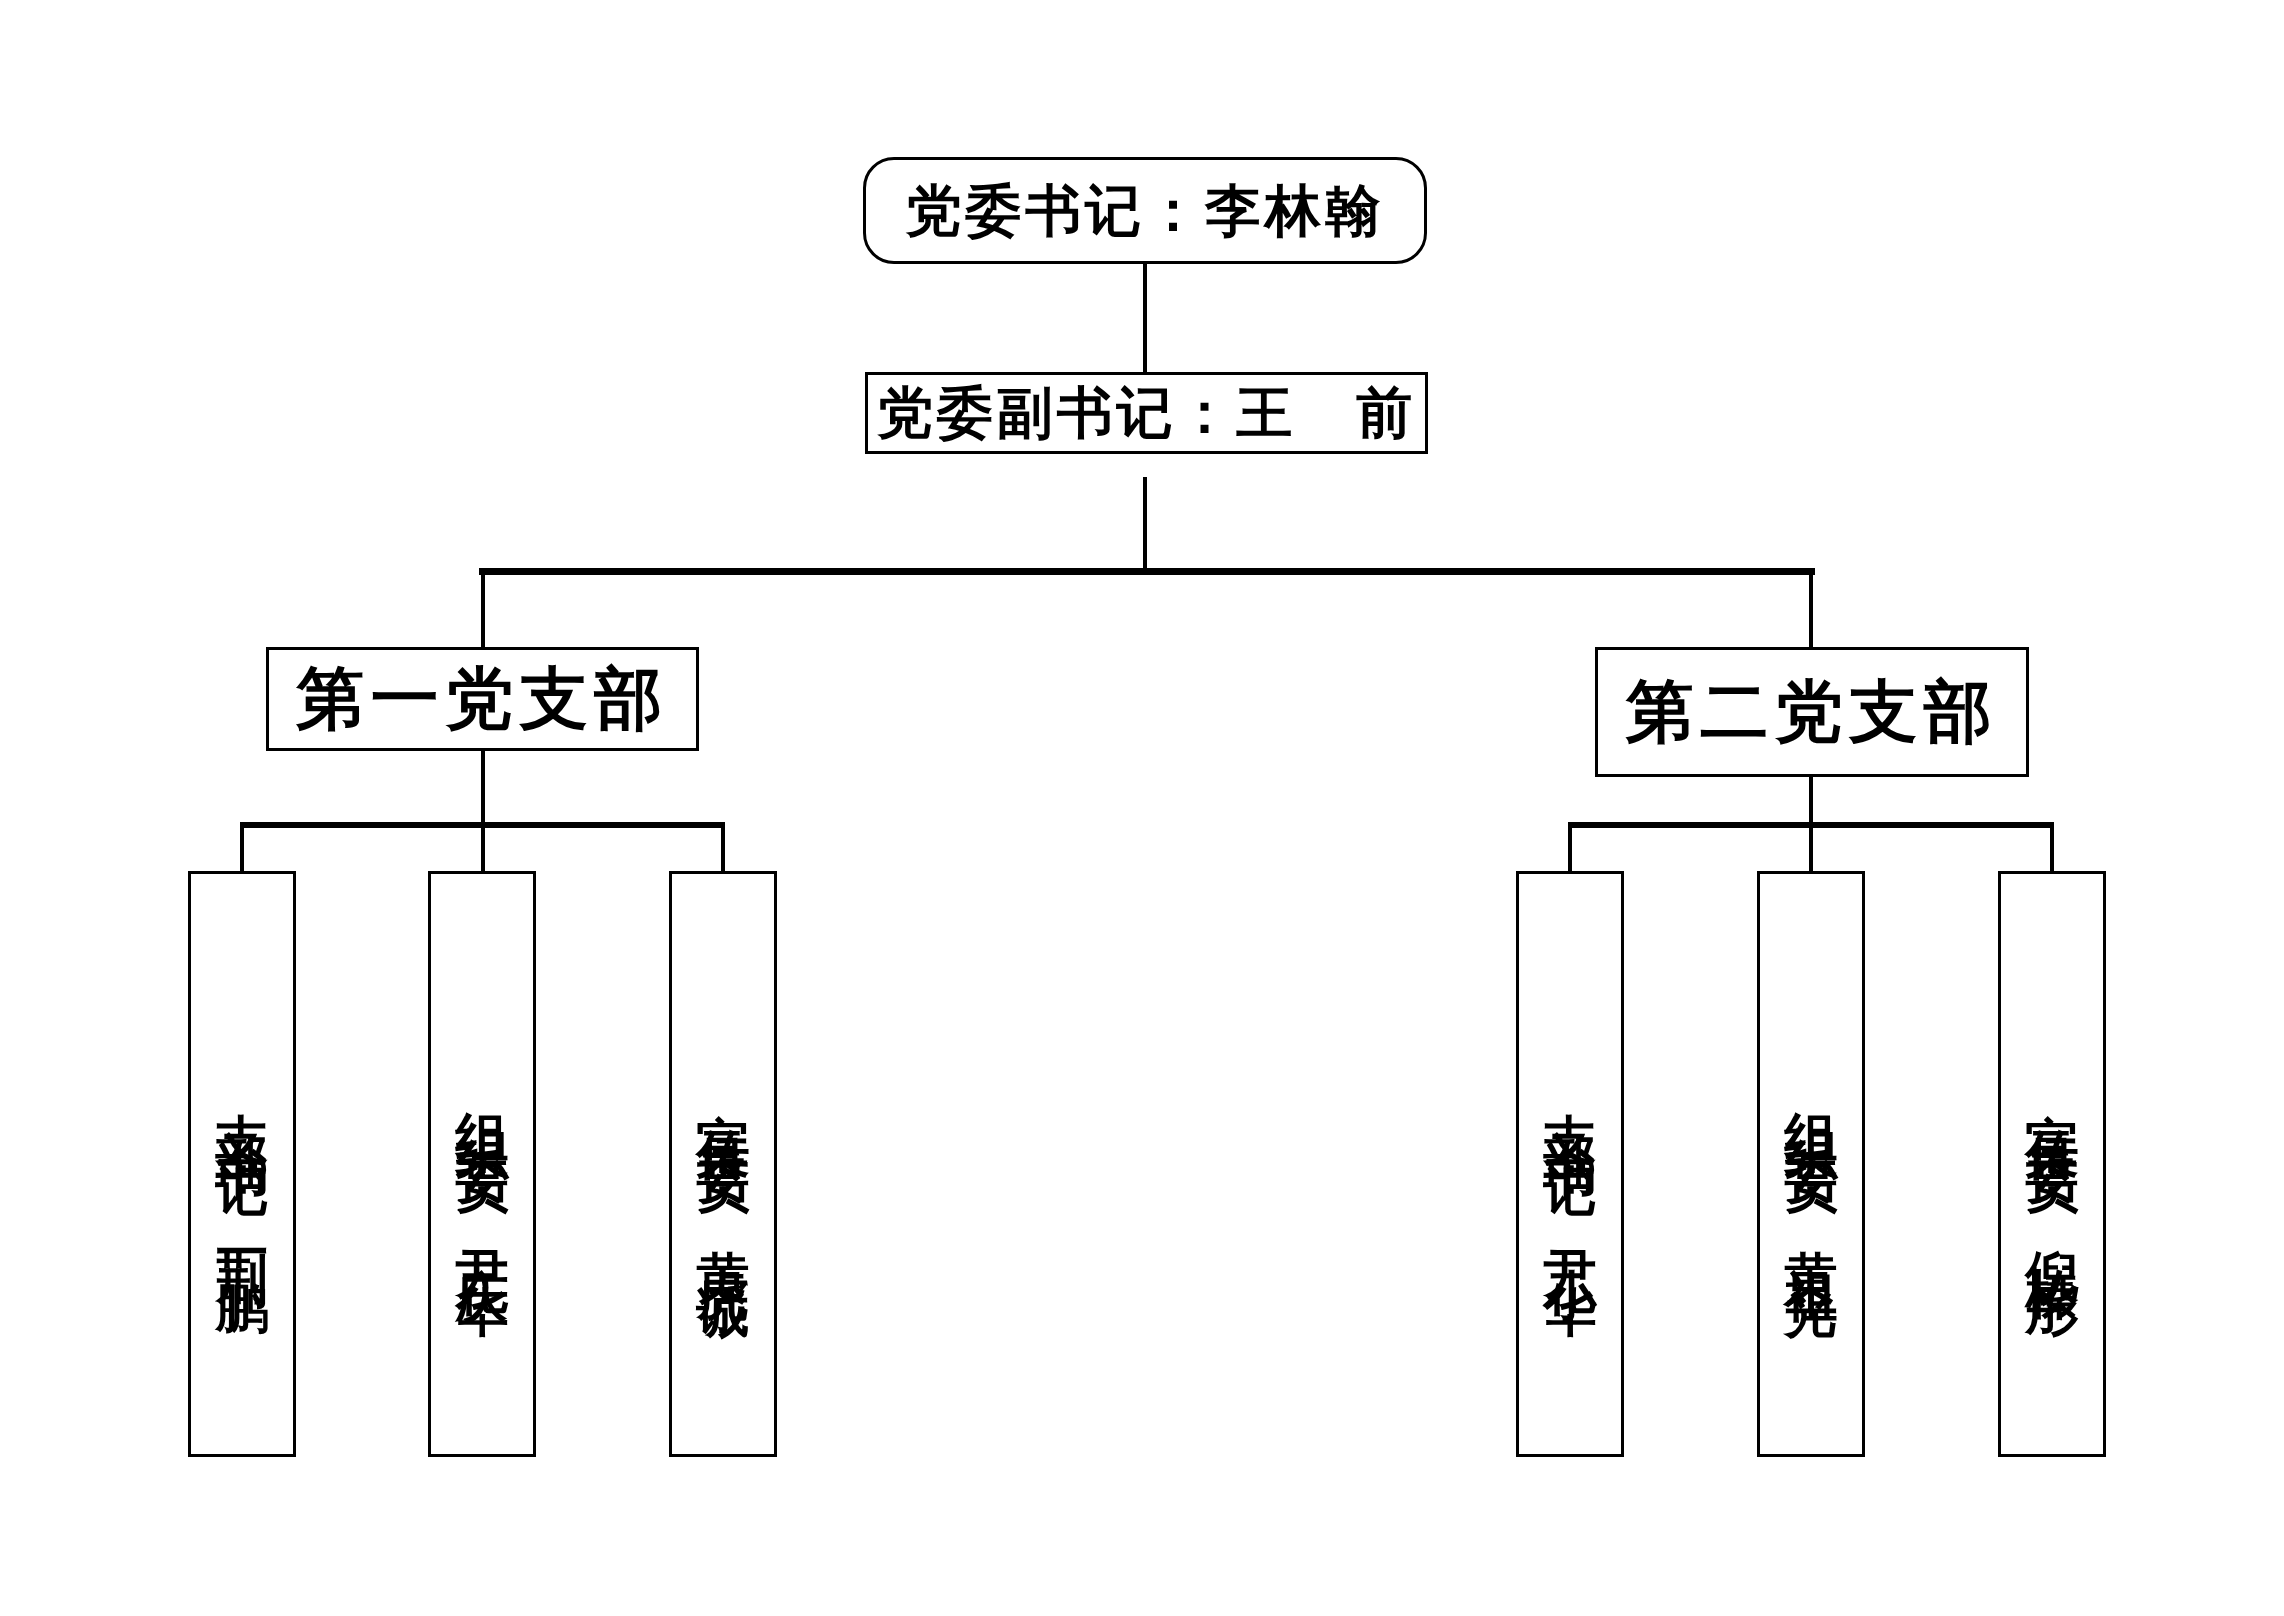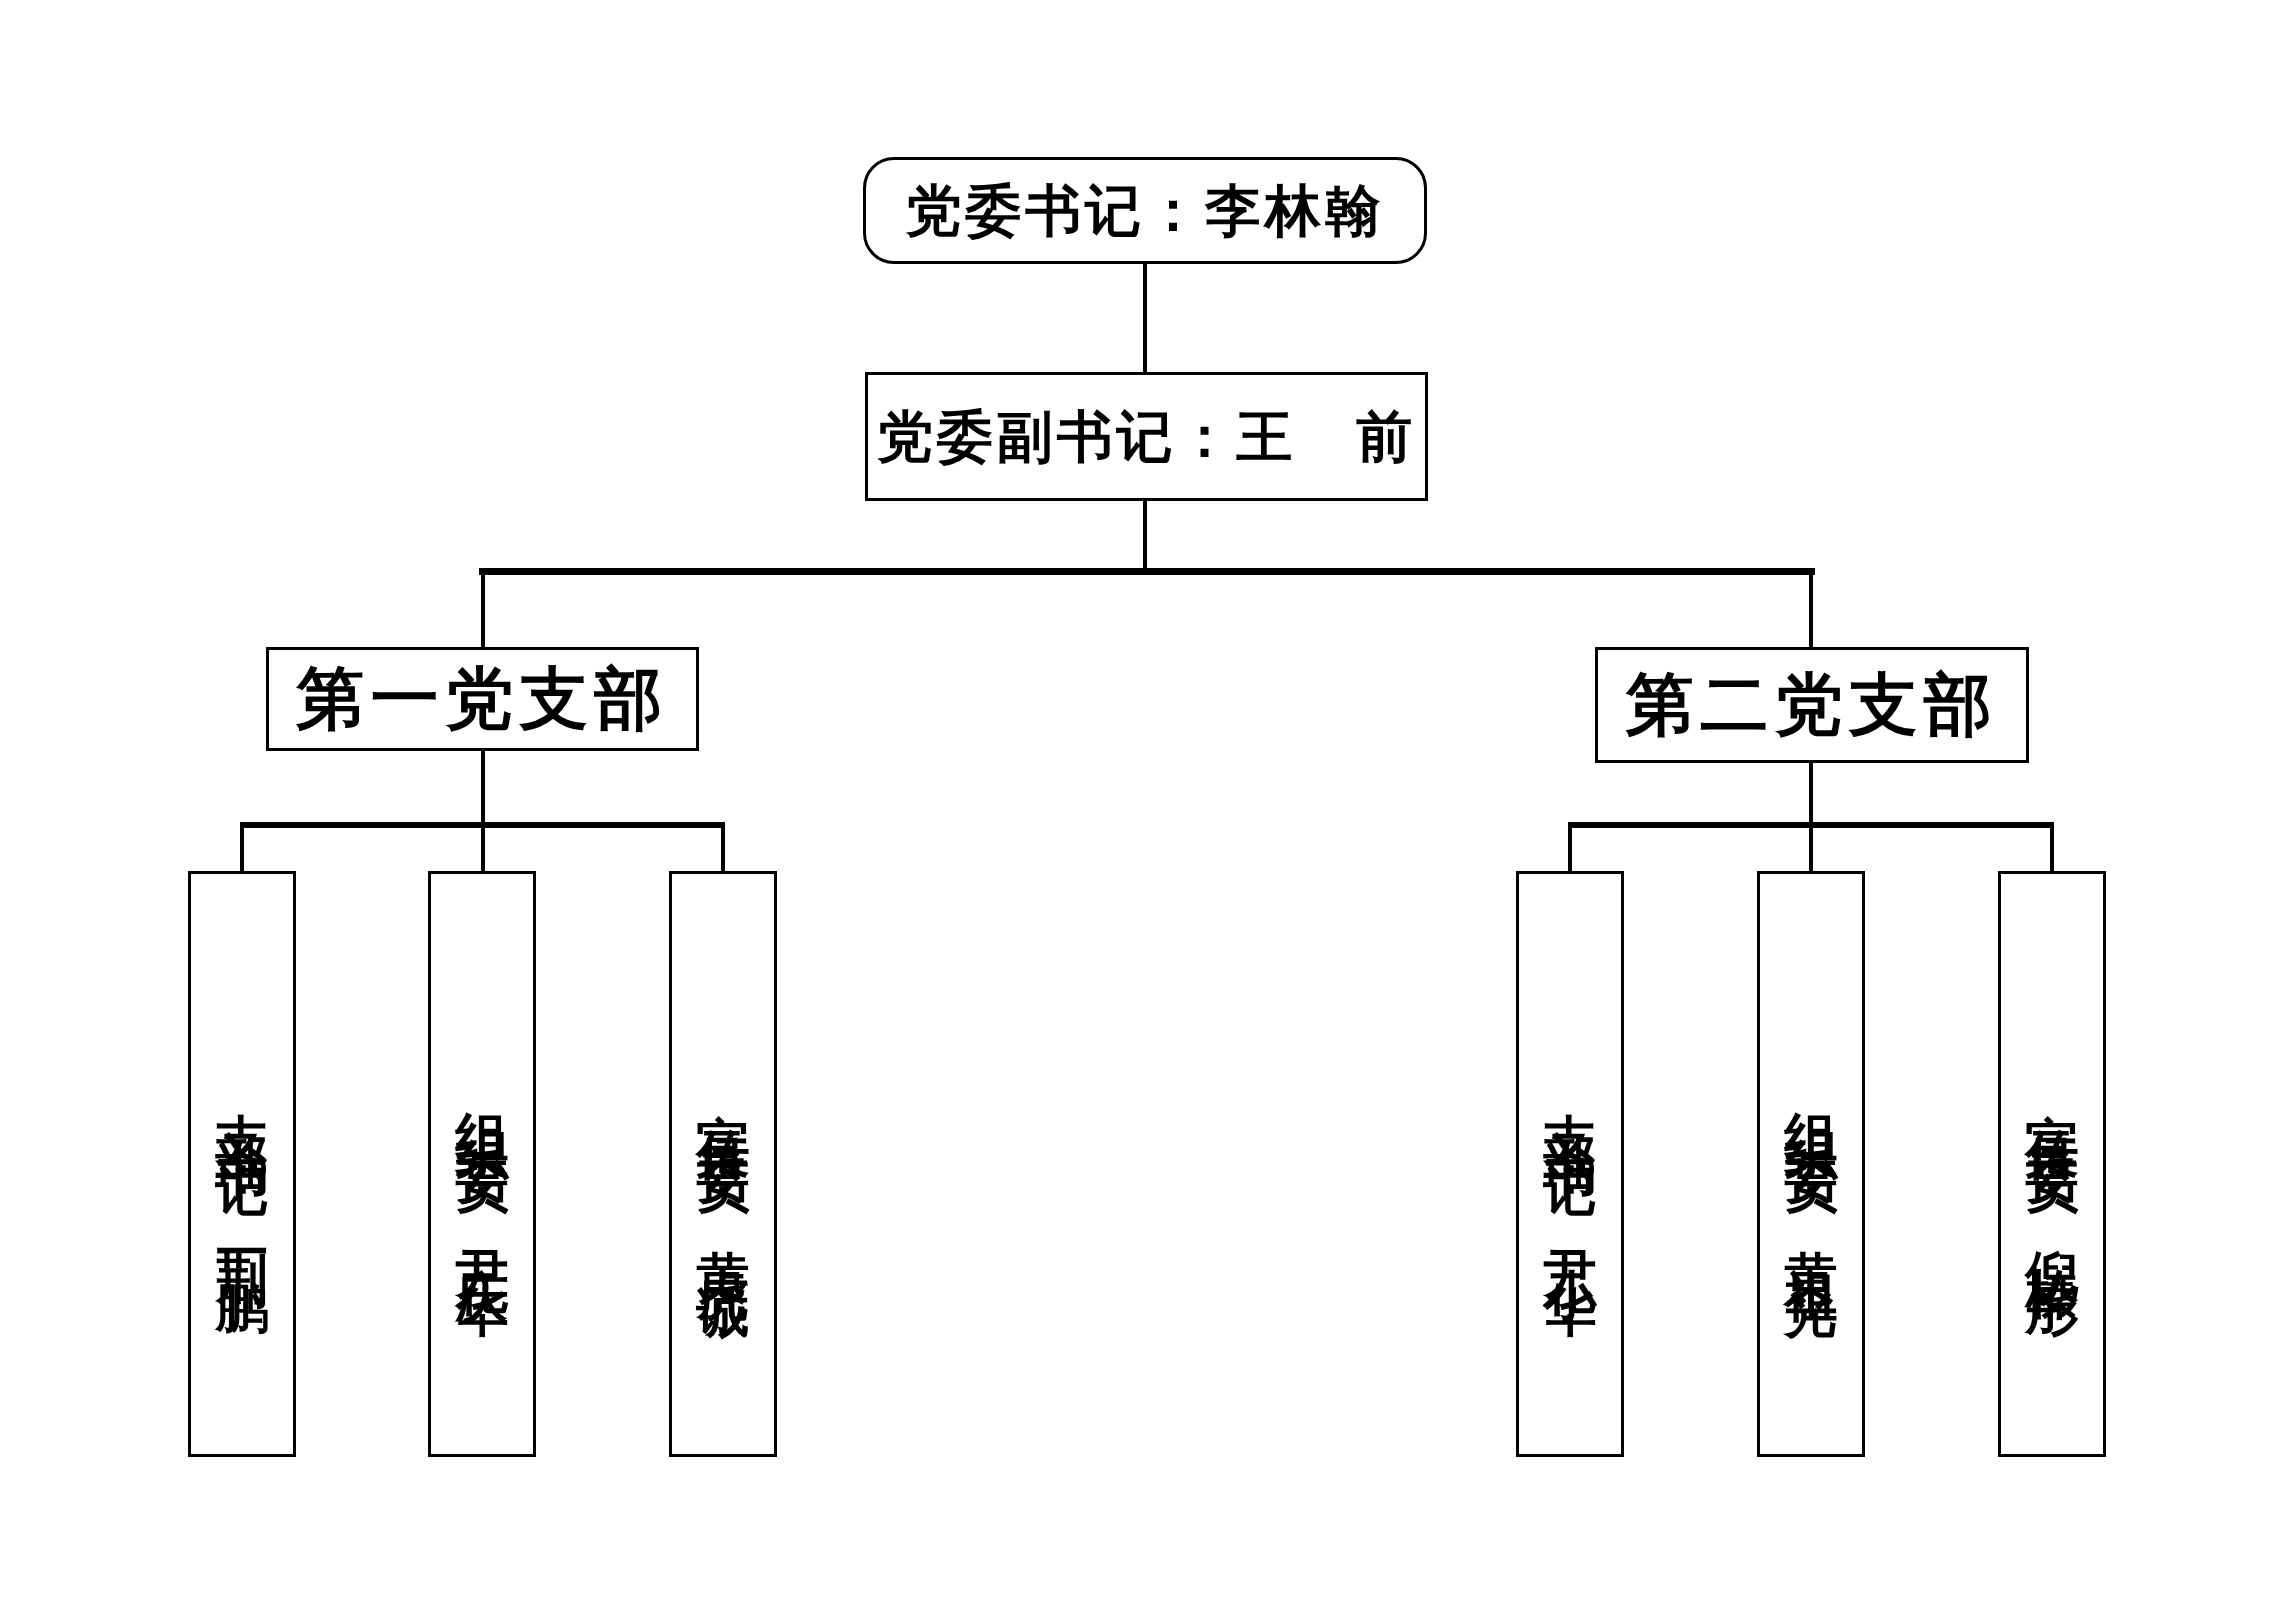--- a/index.html
+++ b/index.html
@@ -75,28 +75,28 @@
 
   <div class="line" style="left:1809px; top:749px; width:3.9px; height:125px;"></div>
   <div class="line" style="left:1568px; top:822px; width:485px; height:5.9px;"></div>
   <div class="line" style="left:1568px; top:822px; width:3.9px; height:52px;"></div>
   <div class="line" style="left:2050px; top:822px; width:3.9px; height:52px;"></div>
 
   <div class="box hbox" style="left:863px; top:157px; width:564px; height:107px;border-radius:31px;">
     <span>党委书记：李林翰</span>
   </div>
 
-  <div class="box hbox" style="left:865px; top:372px; width:563px; height:129px;">
+  <div class="box hbox" style="left:865px; top:372px; width:563px; height:82px;">
     <span>党委副书记：王　前</span>
   </div>
 
   <div class="box bbox" style="left:266px; top:647px; width:433px; height:104px;">
     <span>第一党支部</span>
   </div>
-  <div class="box bbox" style="left:1595px; top:647px; width:434px; height:116px;">
+  <div class="box bbox" style="left:1595px; top:647px; width:434px; height:130px;">
     <span>第二党支部</span>
   </div>
 
   <div class="box vbox" style="left:188px; top:871px; width:108px; height:586px;">
     <span>支部书记：荆一鹏</span>
   </div>
   <div class="box vbox" style="left:428px; top:871px; width:108px; height:586px;">
     <span>组织委员：尹庆华</span>
   </div>
   <div class="box vbox" style="left:669px; top:871px; width:108px; height:586px;">

